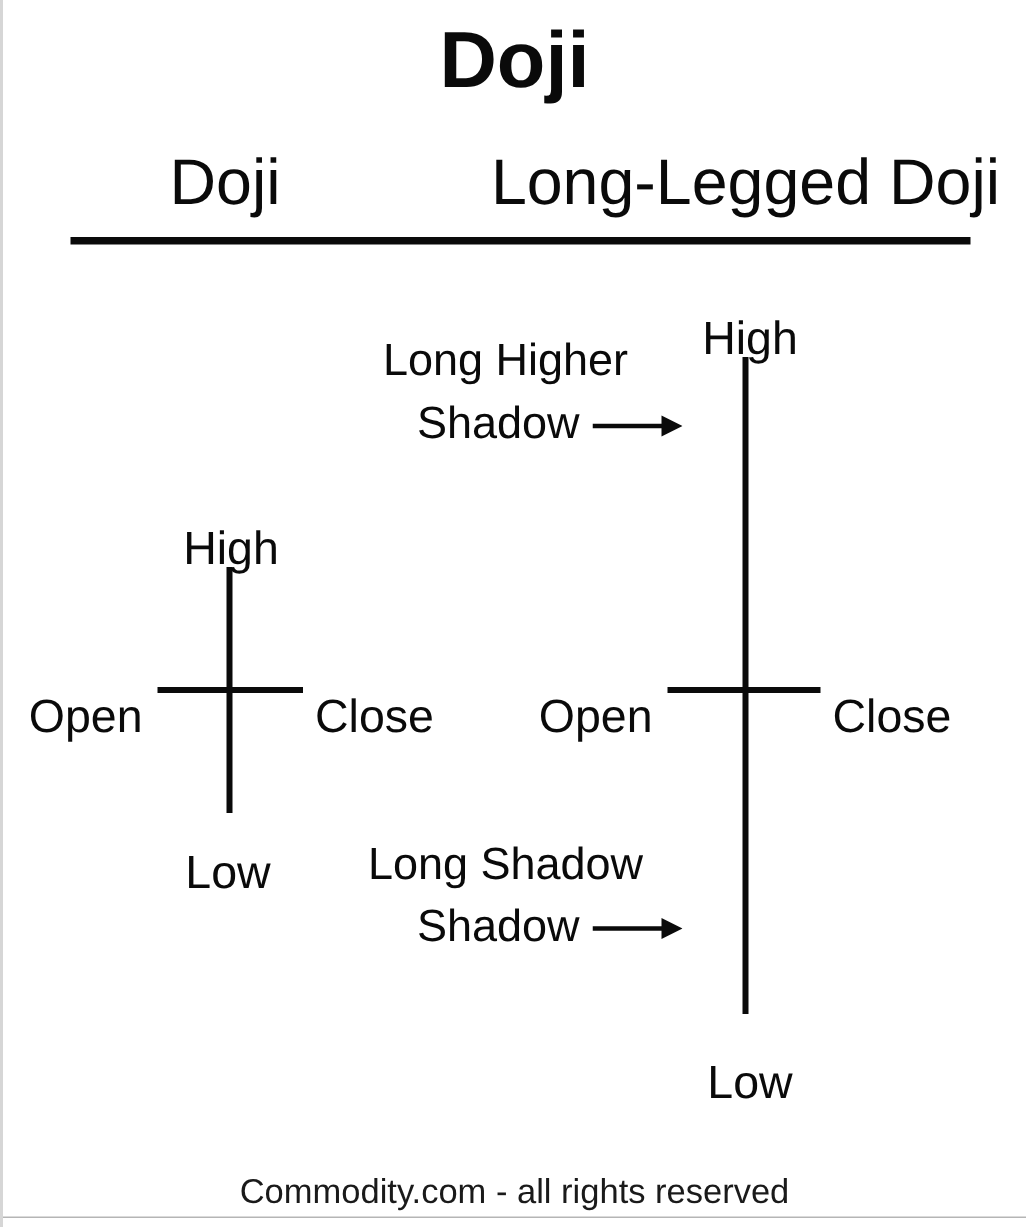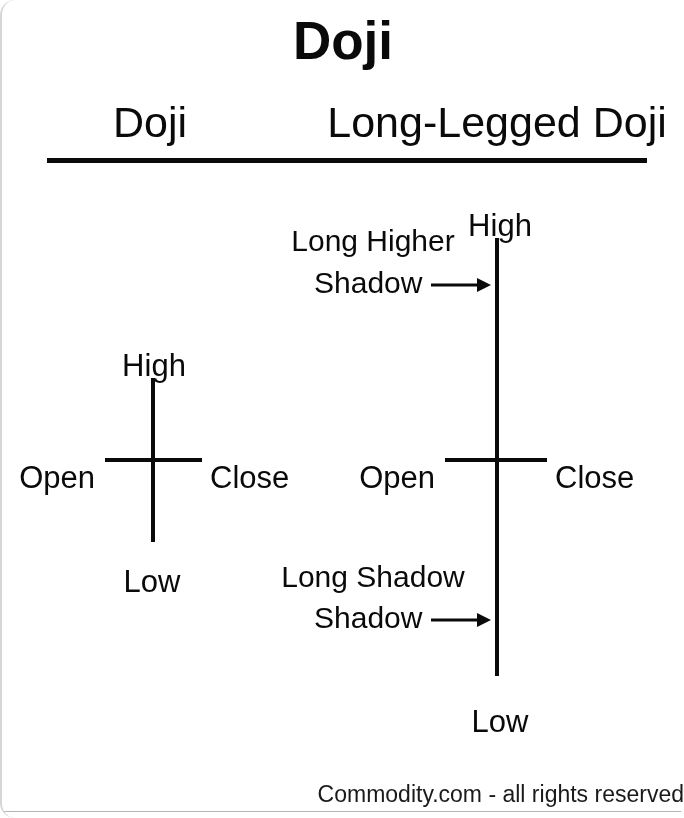--- a/index.html
+++ b/index.html
@@ -6,21 +6,20 @@
   #page {
     position: relative;
     width: 684px;
     height: 818px;
     background: #ffffff;
     border-left: 2px solid #d6d6d6;
     box-sizing: border-box;
     font-family: "Liberation Sans", sans-serif;
     color: #0a0a0a;
     overflow: hidden;
-    border-radius: 15px;
   }
   .abs { position: absolute; white-space: nowrap; }
   .center-x { transform: translateX(-50%); }
 
   .title {
     left: 0; right: 0; top: 10px;
     text-align: center;
     font-size: 53px;
     font-weight: bold;
     letter-spacing: 0px;
@@ -30,25 +29,25 @@
     font-size: 43px;
     font-weight: 400;
   }
   .divider {
     left: 45px; top: 158px;
     width: 600px; height: 5px;
     background: #0a0a0a;
   }
   .candle-line { background: #0a0a0a; }
   .lbl { font-size: 31px; margin-top: 16px; }
-  .ann { font-size: 30px; margin-left: 36px; }
+  .ann { font-size: 30px; }
   .ann-row { display: flex; align-items: center; gap: 9px; text-align: center; }
   .footer {
     left: 0; right: 0; top: 781px;
-    text-align: right;
+    text-align: center;
     font-size: 23px;
     color: #1a1a1a;
   }
   .bottom-hairline {
     left: 0; top: 811px;
     width: 684px; height: 1px;
     background: #b5b5b5;
   }
   .arrow-icon { display: inline-block; }
 </style>

